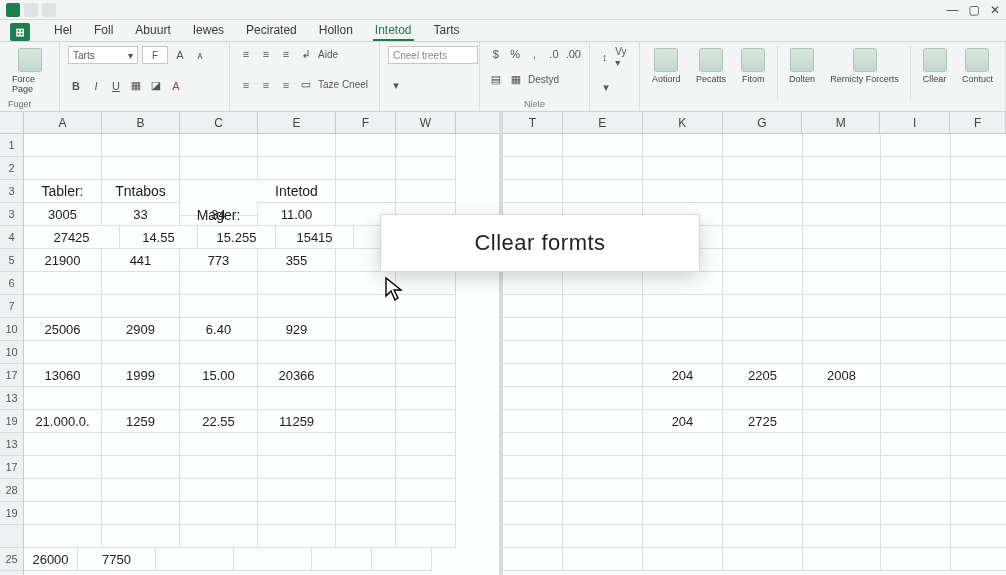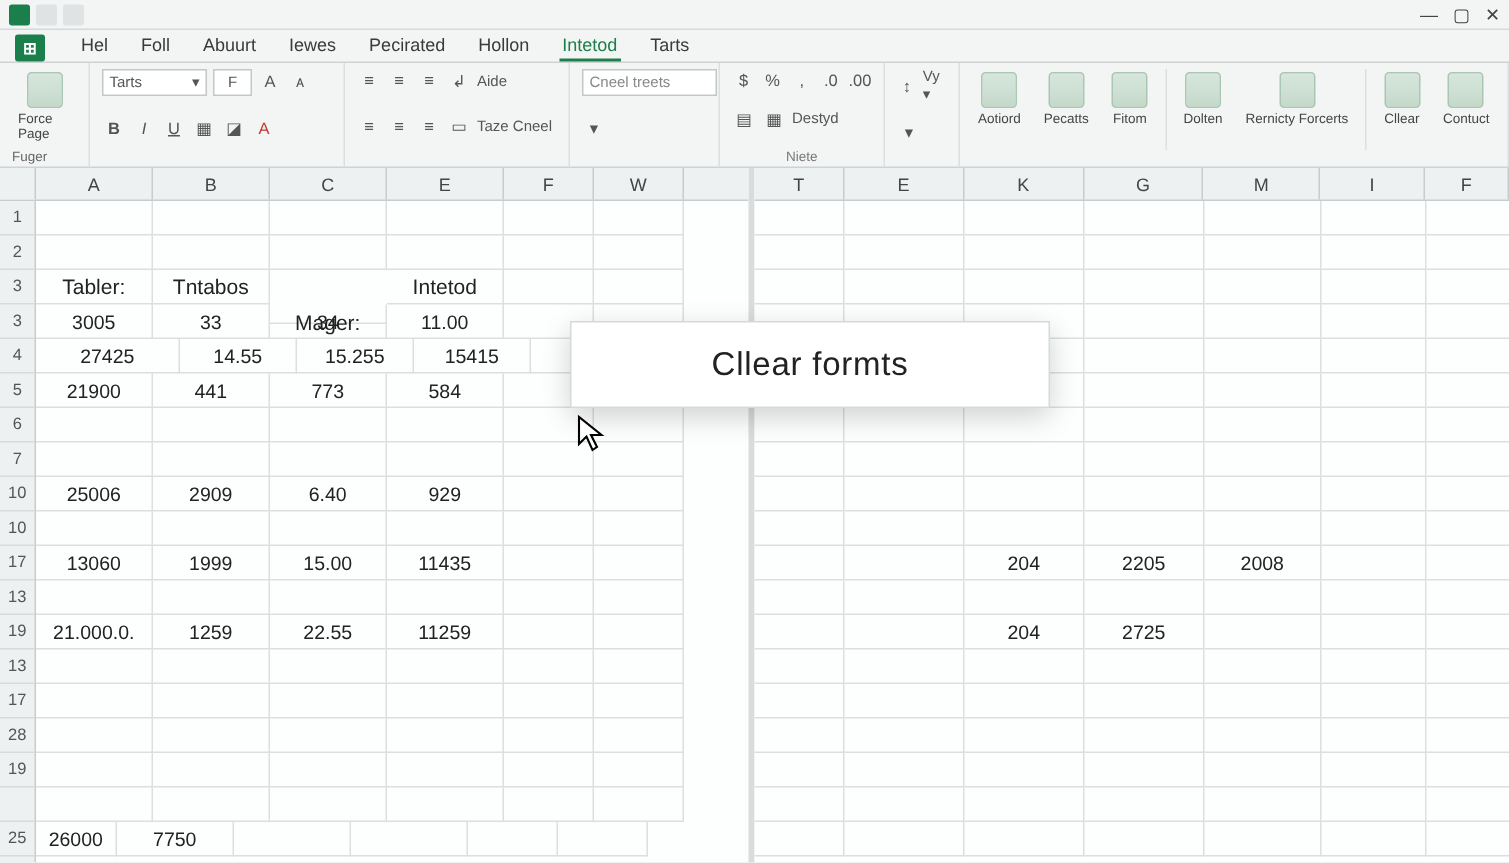--- a/index.html
+++ b/index.html
@@ -387,21 +387,21 @@
             <div class="cell" style="width: 78px;">14.55</div>
             <div class="cell" style="width: 78px;">15.255</div>
             <div class="cell" style="width: 78px;">15415</div>
             <div class="cell" style="width: 60px;"></div>
             <div class="cell" style="width: 60px;"></div>
           </div>
           <div class="cell-row">
             <div class="cell" style="width: 78px;">21900</div>
             <div class="cell" style="width: 78px;">441</div>
             <div class="cell" style="width: 78px;">773</div>
-            <div class="cell" style="width: 78px;">584</div>
+            <div class="cell" style="width: 78px;">355</div>
             <div class="cell" style="width: 60px;"></div>
             <div class="cell" style="width: 60px;"></div>
           </div>
           <div class="cell-row">
             <div class="cell" style="width: 78px;"></div>
             <div class="cell" style="width: 78px;"></div>
             <div class="cell" style="width: 78px;"></div>
             <div class="cell" style="width: 78px;"></div>
             <div class="cell" style="width: 60px;"></div>
             <div class="cell" style="width: 60px;"></div>
@@ -427,21 +427,21 @@
             <div class="cell" style="width: 78px;"></div>
             <div class="cell" style="width: 78px;"></div>
             <div class="cell" style="width: 78px;"></div>
             <div class="cell" style="width: 60px;"></div>
             <div class="cell" style="width: 60px;"></div>
           </div>
           <div class="cell-row">
             <div class="cell" style="width: 78px;">13060</div>
             <div class="cell" style="width: 78px;">1999</div>
             <div class="cell" style="width: 78px;">15.00</div>
-            <div class="cell" style="width: 78px;">11435</div>
+            <div class="cell" style="width: 78px;">20366</div>
             <div class="cell" style="width: 60px;"></div>
             <div class="cell" style="width: 60px;"></div>
           </div>
           <div class="cell-row">
             <div class="cell" style="width: 78px;"></div>
             <div class="cell" style="width: 78px;"></div>
             <div class="cell" style="width: 78px;"></div>
             <div class="cell" style="width: 78px;"></div>
             <div class="cell" style="width: 60px;"></div>
             <div class="cell" style="width: 60px;"></div>

